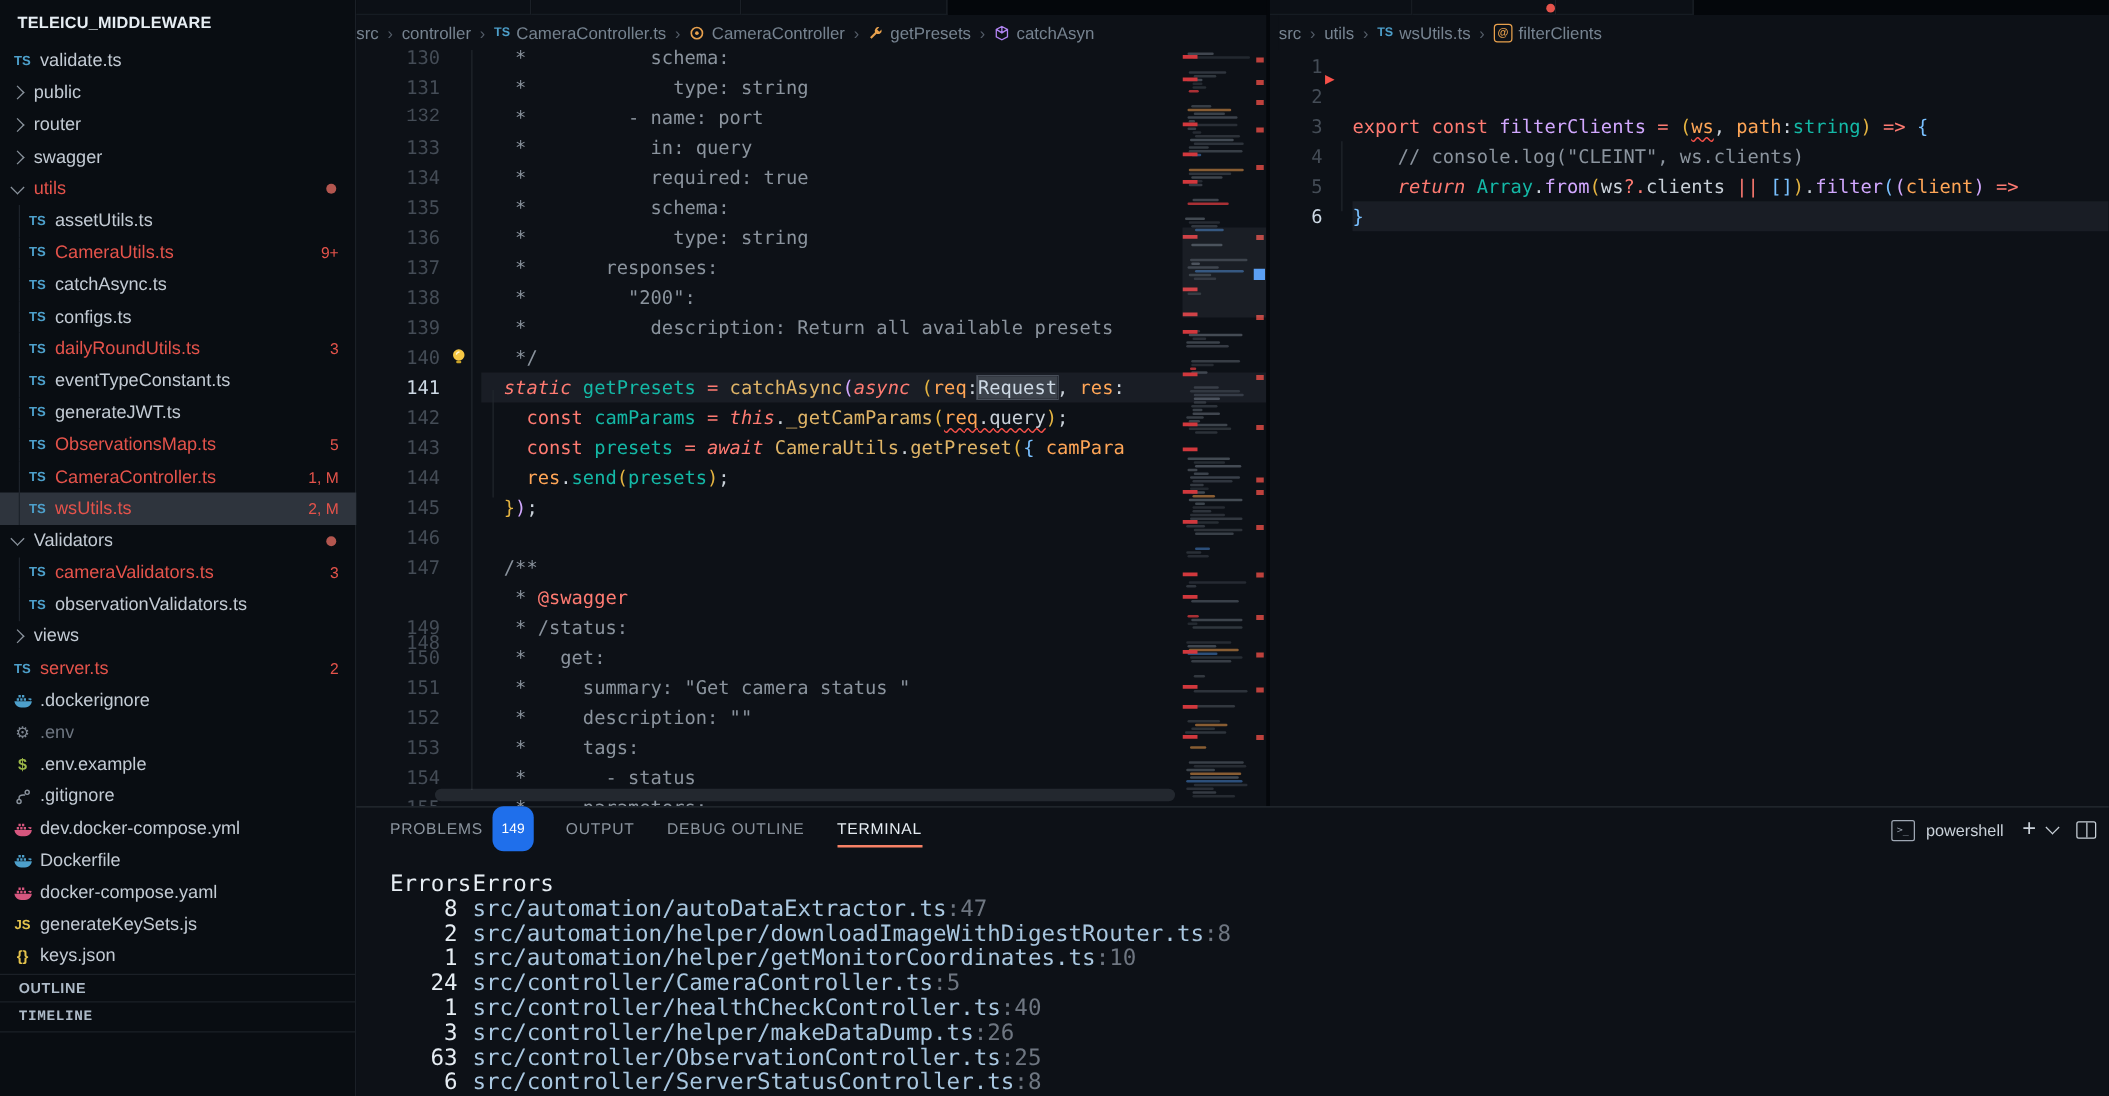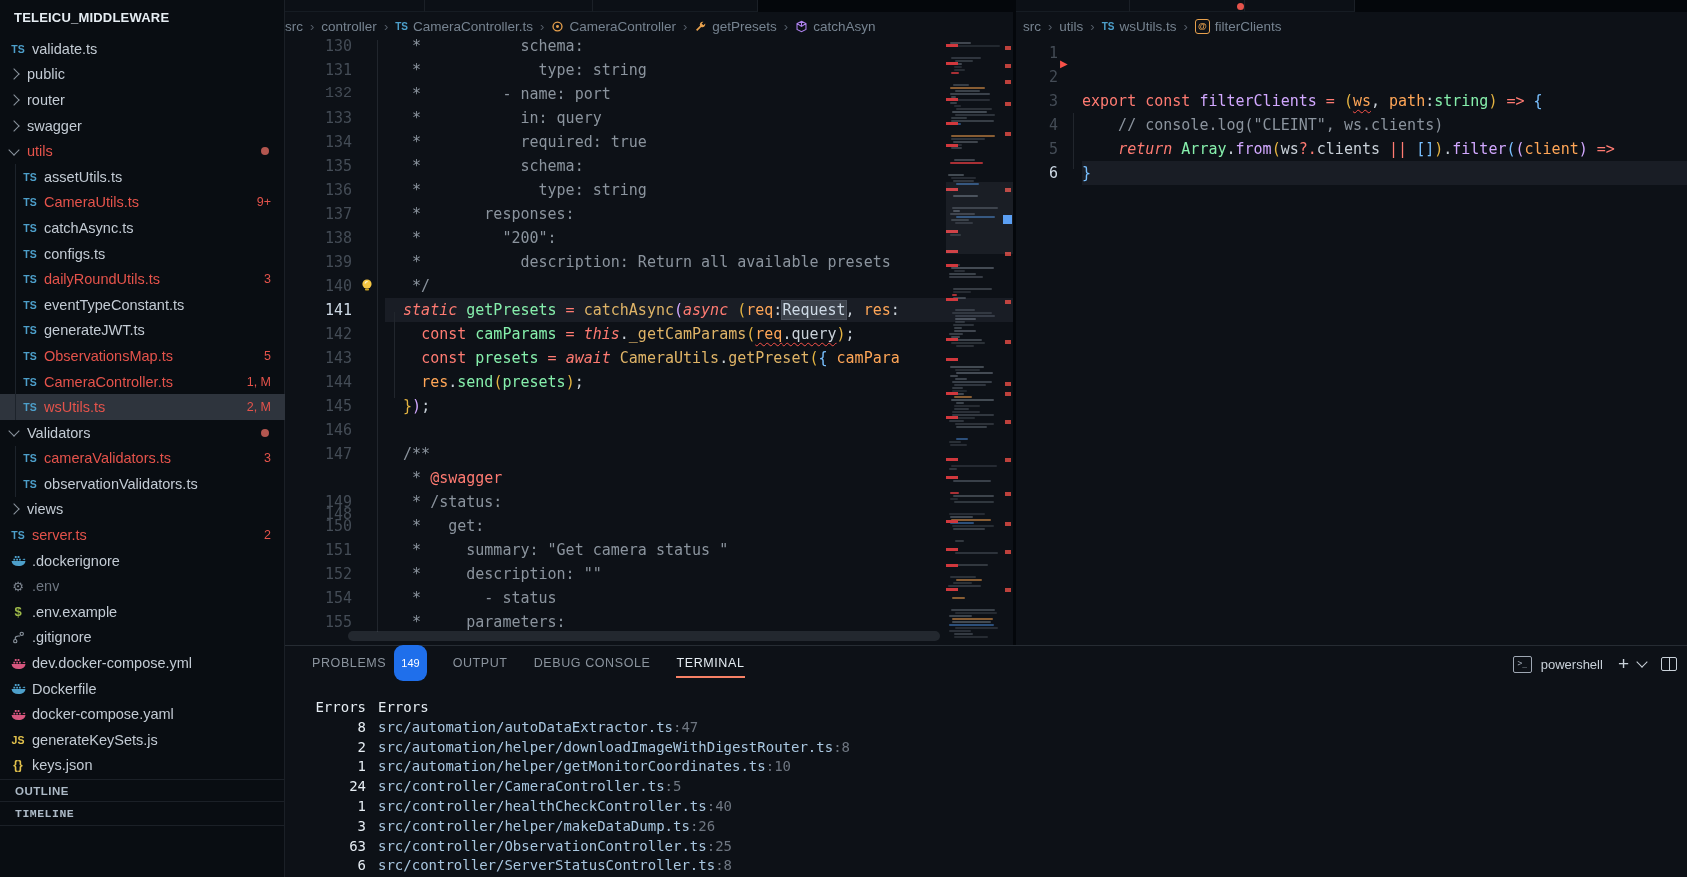--- a/index.html
+++ b/index.html
@@ -44,21 +44,21 @@
   
   .code-area{overflow:hidden;}
   .line{display:flex;height:24px;line-height:24px;font-family:"DejaVu Sans Mono","Liberation Mono",monospace;font-size:15px;}
   .line .ln{flex:none;text-align:right;color:#444c56;}
   .line.cur .ln{color:#cdd9e5;}
   .line .deco{flex:none;position:relative;}
   .line .lbody{flex:1;display:flex;min-width:0;}
   .line.cur .lbody{background:rgba(110,118,129,.13);}
   .line pre{margin:0;white-space:pre;font:inherit;}
   .tk-c{color:#8b949e;} .tk-k{color:#ff7b72;} .tk-ki{color:#ff7b72;font-style:italic;}
-  .tk-f{color:#dfb467;} .tk-v{color:#86efac;} .tk-p{color:#ffa657;} .tk-u{color:#d2a8ff;}
+  .tk-f{color:#dfb467;} .tk-v{color:#14b8a6;} .tk-p{color:#ffa657;} .tk-u{color:#d2a8ff;}
   .tk-t{color:#c9d1d9;} .tk-b1{color:#d2a8ff;} .tk-b2{color:#e3b341;} .tk-b3{color:#79c0ff;}
   .tk-hl{color:#cdd9e5;background:rgba(110,118,129,.42);box-shadow:0 0 0 1px rgba(160,172,185,.35);}
   .tk-sq{text-decoration:underline wavy #f85149 1px;text-underline-offset:3px;}
   .guide{position:absolute;border-left:1px solid #21262d;width:0;}
   #bulb-wrap{position:absolute;left:8px;top:4px;}
   #hscroll{left:348px;top:631px;width:592px;height:10px;border-radius:5px;background:rgba(139,148,158,.18);}
   #rmarker{left:1060px;top:58px;color:#f85149;font-size:10px;font-family:"DejaVu Sans",sans-serif;}
   
   #minimap{left:946px;top:40px;width:56px;height:600px;overflow:hidden;}
   .mmrow{position:absolute;height:2px;border-radius:1px;}
@@ -75,21 +75,21 @@
   .ptab.active{color:#e6edf3;}
   .ptab.active::after{content:"";position:absolute;left:0;right:0;bottom:2px;border-bottom:2px solid #f78166;}
   .pbadge{background:#1f6feb;color:#fff;font-size:11px;border-radius:9px;padding:1px 7px;letter-spacing:0;}
   #termside{position:absolute;right:10px;top:7px;display:flex;align-items:center;gap:9px;color:#c9d1d9;}
   #psicon{width:17px;height:15px;border:1.5px solid #9ea7b3;border-radius:2px;color:#9ea7b3;font-size:8px;line-height:14px;text-align:center;font-family:"DejaVu Sans Mono",monospace;}
   #shellname{font-size:13px;color:#c9d1d9;}
   #plusicon{font-size:19px;font-weight:300;color:#c9d1d9;margin-left:6px;cursor:pointer;}
   .smallchev{width:7px;height:7px;border-right:1.5px solid #c9d1d9;border-bottom:1.5px solid #c9d1d9;transform:rotate(45deg);margin-top:-4px;cursor:pointer;}
   #spliticon{width:14px;height:12px;border:1.5px solid #c9d1d9;border-radius:2px;position:relative;margin-left:6px;cursor:pointer;}
   #spliticon::after{content:"";position:absolute;left:50%;top:0;bottom:0;border-left:1.5px solid #c9d1d9;}
-  #termout{position:absolute;left:27px;top:52px;font-family:"DejaVu Sans Mono","Liberation Mono",monospace;font-size:14px;}
+  #termout{position:absolute;left:27px;top:52px;font-family:"DejaVu Sans Mono","Liberation Mono",monospace;font-size:18px;}
   .trow{display:flex;height:19.8px;line-height:19.8px;white-space:pre;}
   .tnum{width:54px;text-align:right;color:#e6edf3;flex:none;}
   .tfile{margin-left:12px;color:#a9c7e0;}
   .tline{color:#6e7681;}
   .thead{color:#e6edf3;}
   svg{display:block;}
 </style>
 </head>
 <body>
 
@@ -465,20 +465,27 @@
       <span class="deco" style="width: 33px;"></span>
       <span class="lbody">
         <pre><span class="tk-c">   *     summary: "Get camera status "</span></pre>
       </span>
     </div>
     <div class="line">
       <span class="ln" style="width: 67px;">152</span>
       <span class="deco" style="width: 33px;"></span>
       <span class="lbody">
         <pre><span class="tk-c">   *     description: ""</span></pre>
+      </span>
+    </div>
+    <div class="line">
+      <span class="ln" style="width: 67px;">153</span>
+      <span class="deco" style="width: 33px;"></span>
+      <span class="lbody">
+        <pre><span class="tk-c">   *     tags:</span></pre>
       </span>
     </div>
     <div class="line">
       <span class="ln" style="width: 67px;">154</span>
       <span class="deco" style="width: 33px;"></span>
       <span class="lbody">
         <pre><span class="tk-c">   *       - status</span></pre>
       </span>
     </div>
     <div class="line">
@@ -727,21 +734,21 @@
 <div class="abs" id="panel">
   <div id="paneltabs">
       <div class="ptab">
         <span>PROBLEMS</span>
         <span class="pbadge">149</span>
       </div>
       <div class="ptab">
         <span>OUTPUT</span>
       </div>
       <div class="ptab">
-        <span>DEBUG CONSOLE</span>
+        <span>DEBUG OUTLINE</span>
       </div>
       <div class="ptab active">
         <span>TERMINAL</span>
       </div>
     </div>
   <div id="termside">
     <span id="psicon">&gt;_</span>
     <span id="shellname">powershell</span>
     <span id="plusicon">+</span>
     <span class="smallchev"></span>

